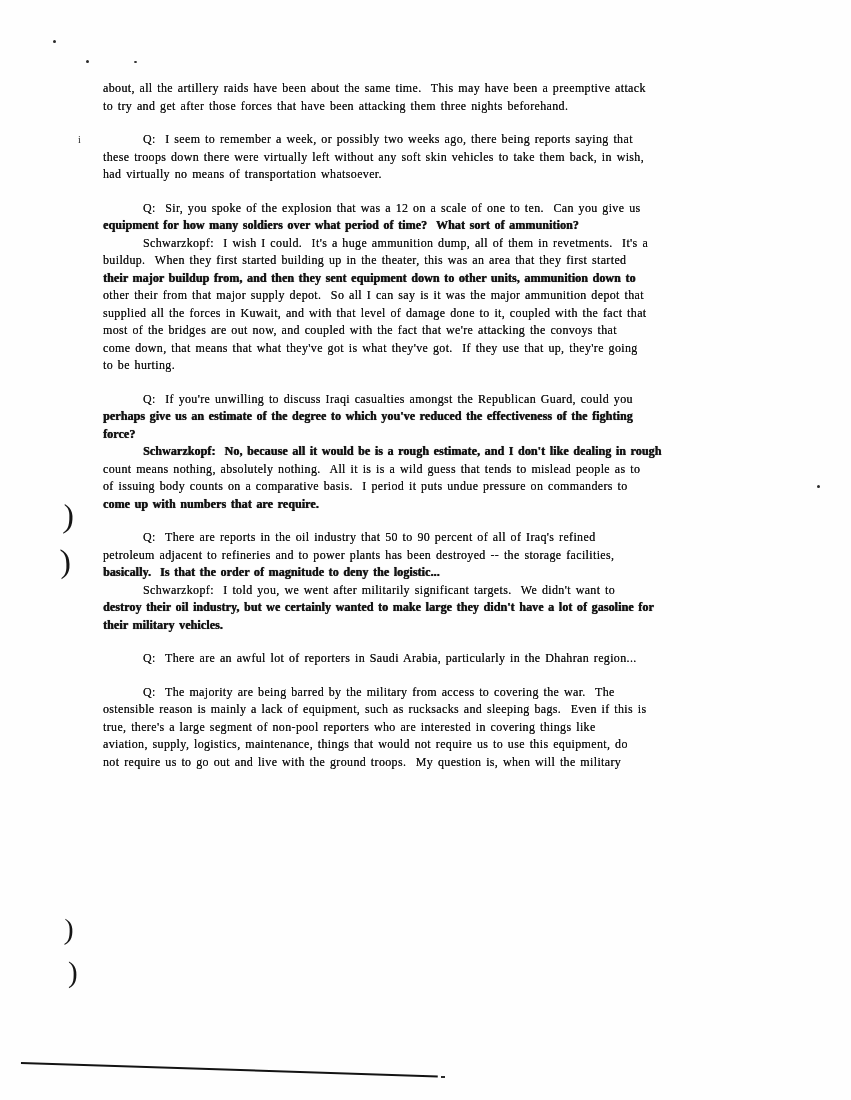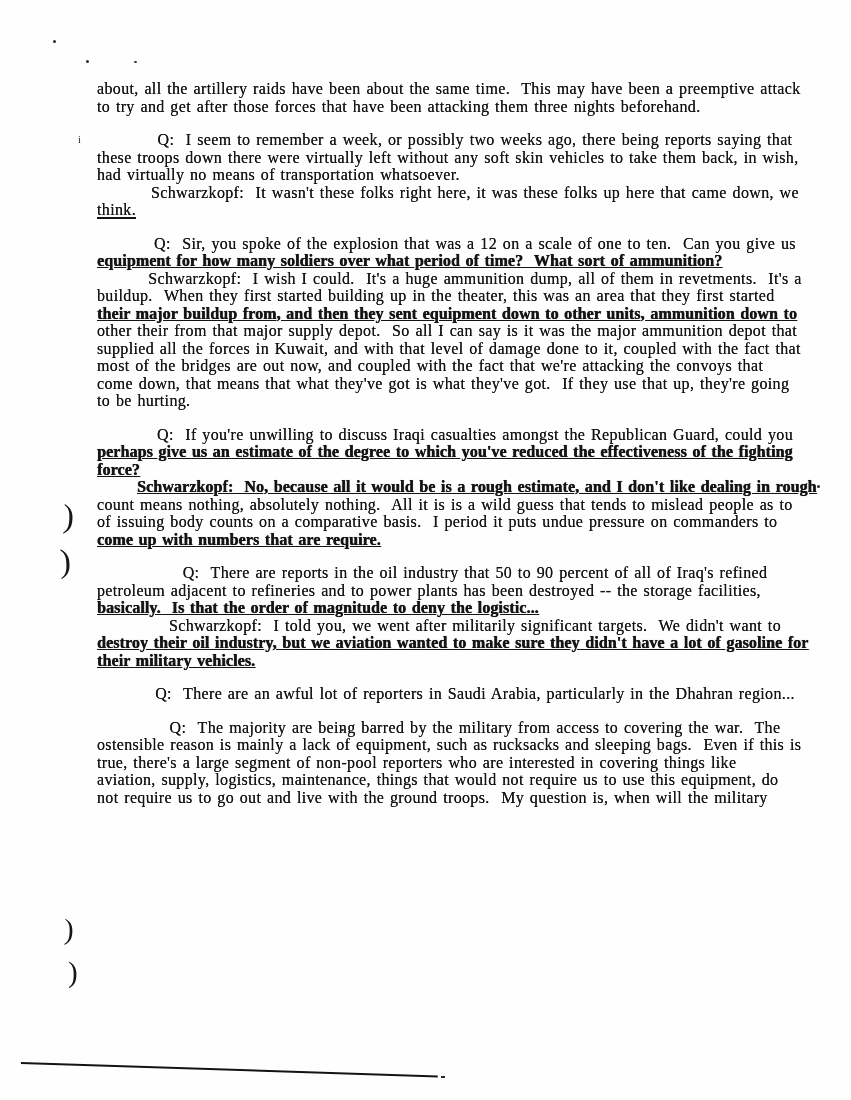--- a/index.html
+++ b/index.html
@@ -10,40 +10,39 @@
     font-family: "Liberation Serif", serif;
     overflow: hidden;
   }
   .page {
     position: absolute; inset: 0;
     background: #fefefe;
   }
   
   .text-block {
     position: absolute;
-    left: 97px; top: 80px;
+    left: 103px; top: 80px;
     width: 716px;
     color: #141414;
-    font-size: 16px;
+    font-size: 12px;
     line-height: 17.5px;
     letter-spacing: 0.35px;
     word-spacing: 1.4px;
   }
   .para { margin: 0; }
   .para.gap { margin-top: 16px; }
   .line {
     white-space: pre;
     text-shadow: 0 0 0.45px rgba(10,10,10,0.85);
   }
-  .line.indent { padding-left: 40px; text-align: center; }
+  .line.indent { padding-left: 40px; }
   .line.heavy {
     font-weight: bold;
     letter-spacing: 0.1px;
     text-shadow: 0.4px 0 0 rgba(0,0,0,0.75), 0 0 0.8px rgba(0,0,0,0.6);
-    text-decoration: underline;
   }
   .line u { text-decoration-thickness: 1.5px; text-underline-offset: 2px; }
 
   
   .speck {
     position: absolute;
     background: #2a2a2a;
     border-radius: 50%;
   }
   .speck.s1 { left: 53px;  top: 40px;  width: 3px; height: 3px; }
@@ -100,24 +99,20 @@
   <div class="text-block">
       <div class="para">
         <div class="line">about, all the artillery raids have been about the same time.  This may have been a preemptive attack</div>
         <div class="line">to try and get after those forces that have been attacking them three nights beforehand.</div>
       </div>
       <div class="para gap">
         <div class="line indent">Q:  I seem to remember a week, or possibly two weeks ago, there being reports saying that</div>
         <div class="line">these troops down there were virtually left without any soft skin vehicles to take them back, in wish,</div>
         <div class="line">had virtually no means of transportation whatsoever.</div>
       </div>
-      <div class="para">
-        <div class="line indent">Schwarzkopf:  It wasn't these folks right here, it was these folks up here that came down, we</div>
-        <div class="line"><u>think.</u></div>
-      </div>
       <div class="para gap">
         <div class="line indent">Q:  Sir, you spoke of the explosion that was a 12 on a scale of one to ten.  Can you give us</div>
         <div class="line heavy">equipment for how many soldiers over what period of time?  What sort of ammunition?</div>
       </div>
       <div class="para">
         <div class="line indent">Schwarzkopf:  I wish I could.  It's a huge ammunition dump, all of them in revetments.  It's a</div>
         <div class="line">buildup.  When they first started building up in the theater, this was an area that they first started</div>
         <div class="line heavy">their major buildup from, and then they sent equipment down to other units, ammunition down to</div>
         <div class="line">other their from that major supply depot.  So all I can say is it was the major ammunition depot that</div>
         <div class="line">supplied all the forces in Kuwait, and with that level of damage done to it, coupled with the fact that</div>
@@ -136,21 +131,21 @@
         <div class="line">of issuing body counts on a comparative basis.  I period it puts undue pressure on commanders to</div>
         <div class="line heavy">come up with numbers that are require.</div>
       </div>
       <div class="para gap">
         <div class="line indent">Q:  There are reports in the oil industry that 50 to 90 percent of all of Iraq's refined</div>
         <div class="line">petroleum adjacent to refineries and to power plants has been destroyed -- the storage facilities,</div>
         <div class="line heavy">basically.  Is that the order of magnitude to deny the logistic...</div>
       </div>
       <div class="para">
         <div class="line indent">Schwarzkopf:  I told you, we went after militarily significant targets.  We didn't want to</div>
-        <div class="line heavy">destroy their oil industry, but we aviation wanted to make sure they didn't have a lot of gasoline for</div>
+        <div class="line heavy">destroy their oil industry, but we certainly wanted to make large they didn't have a lot of gasoline for</div>
         <div class="line heavy">their military vehicles.</div>
       </div>
       <div class="para gap">
         <div class="line indent">Q:  There are an awful lot of reporters in Saudi Arabia, particularly in the Dhahran region...</div>
       </div>
       <div class="para gap">
         <div class="line indent">Q:  The majority are being barred by the military from access to covering the war.  The</div>
         <div class="line">ostensible reason is mainly a lack of equipment, such as rucksacks and sleeping bags.  Even if this is</div>
         <div class="line">true, there's a large segment of non-pool reporters who are interested in covering things like</div>
         <div class="line">aviation, supply, logistics, maintenance, things that would not require us to use this equipment, do</div>

